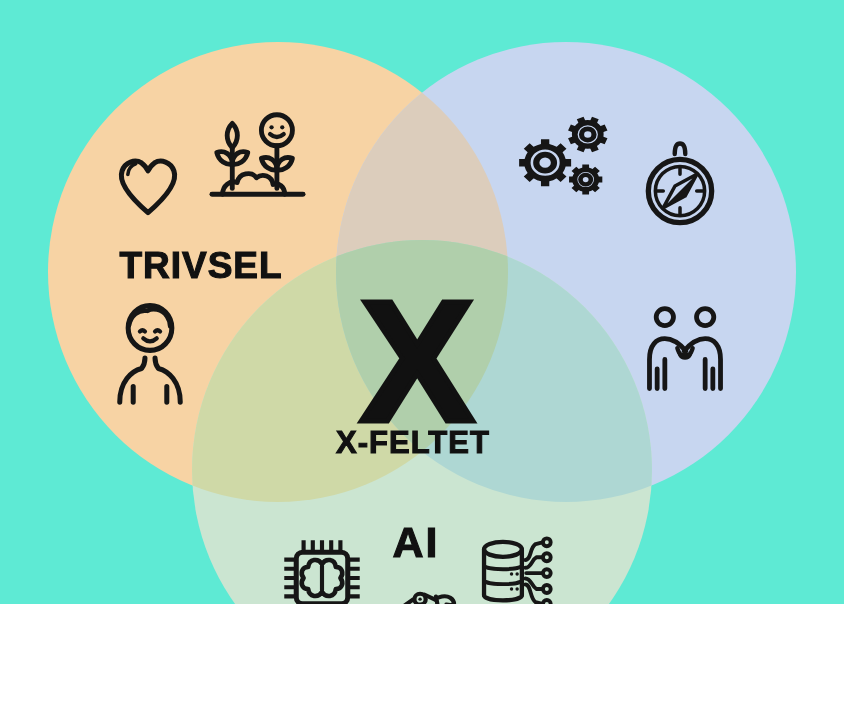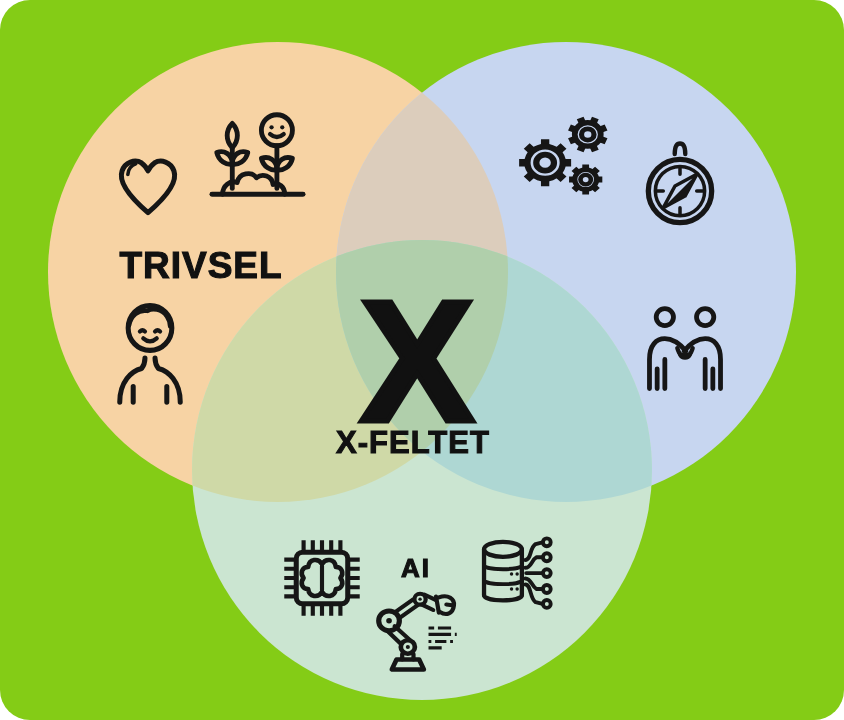--- a/index.html
+++ b/index.html
@@ -1,37 +1,36 @@
 <!DOCTYPE html>
 <html style="--ink: #161616; --text: #111111; --gearbg: #C7D6F0;"><head>
 <meta charset="utf-8">
 <style>
   html,body { margin:0; padding:0; }
   body { background:#fff; }
   .stage {
-    position:relative; width:844px; height:720px; overflow:hidden;
-    background:#84cc16;
+    position:relative; width:844px; height:604px; overflow:hidden;
+    background:#5eead4;
     font-family:"Liberation Sans","DejaVu Sans",sans-serif;
-    border-radius:30px;
   }
   .venn { position:absolute; left:0; top:0; }
   .icon { position:absolute; }
   .ln { fill:none; stroke:var(--ink,#161616); stroke-linecap:round; stroke-linejoin:round; }
   .sq { stroke-linecap:butt; }
   .fl { fill:var(--ink,#161616); stroke:none; }
   .bg { fill:var(--gearbg,#C7D6F0); }
   .label {
     position:absolute; transform:translate(-50%,-50%);
     color:var(--text,#111); font-weight:700; letter-spacing:1px;
     white-space:nowrap; line-height:1;
     -webkit-text-stroke:1.1px var(--text,#111);
   }
   .label-trivsel { left:201px; top:265px; font-size:37px; }
   .label-ledelse { left:635px; top:265px; font-size:37px; }
-  .label-ai      { left:416px; top:568px; font-size:26px; letter-spacing:2px; }
+  .label-ai      { left:416px; top:542px; font-size:43px; letter-spacing:2px; }
   .label-xfeltet { left:413px; top:442px; font-size:31px;text-align:right; }
   .x-symbol {
     position:absolute; left:417px; top:361px; transform:translate(-50%,-50%);
     color:var(--text,#111); font-weight:700; font-size:172px; line-height:1;
     -webkit-text-stroke:5px var(--text,#111);
   }
 </style>
 </head>
 <body style="background: rgb(255, 255, 255);">
 

